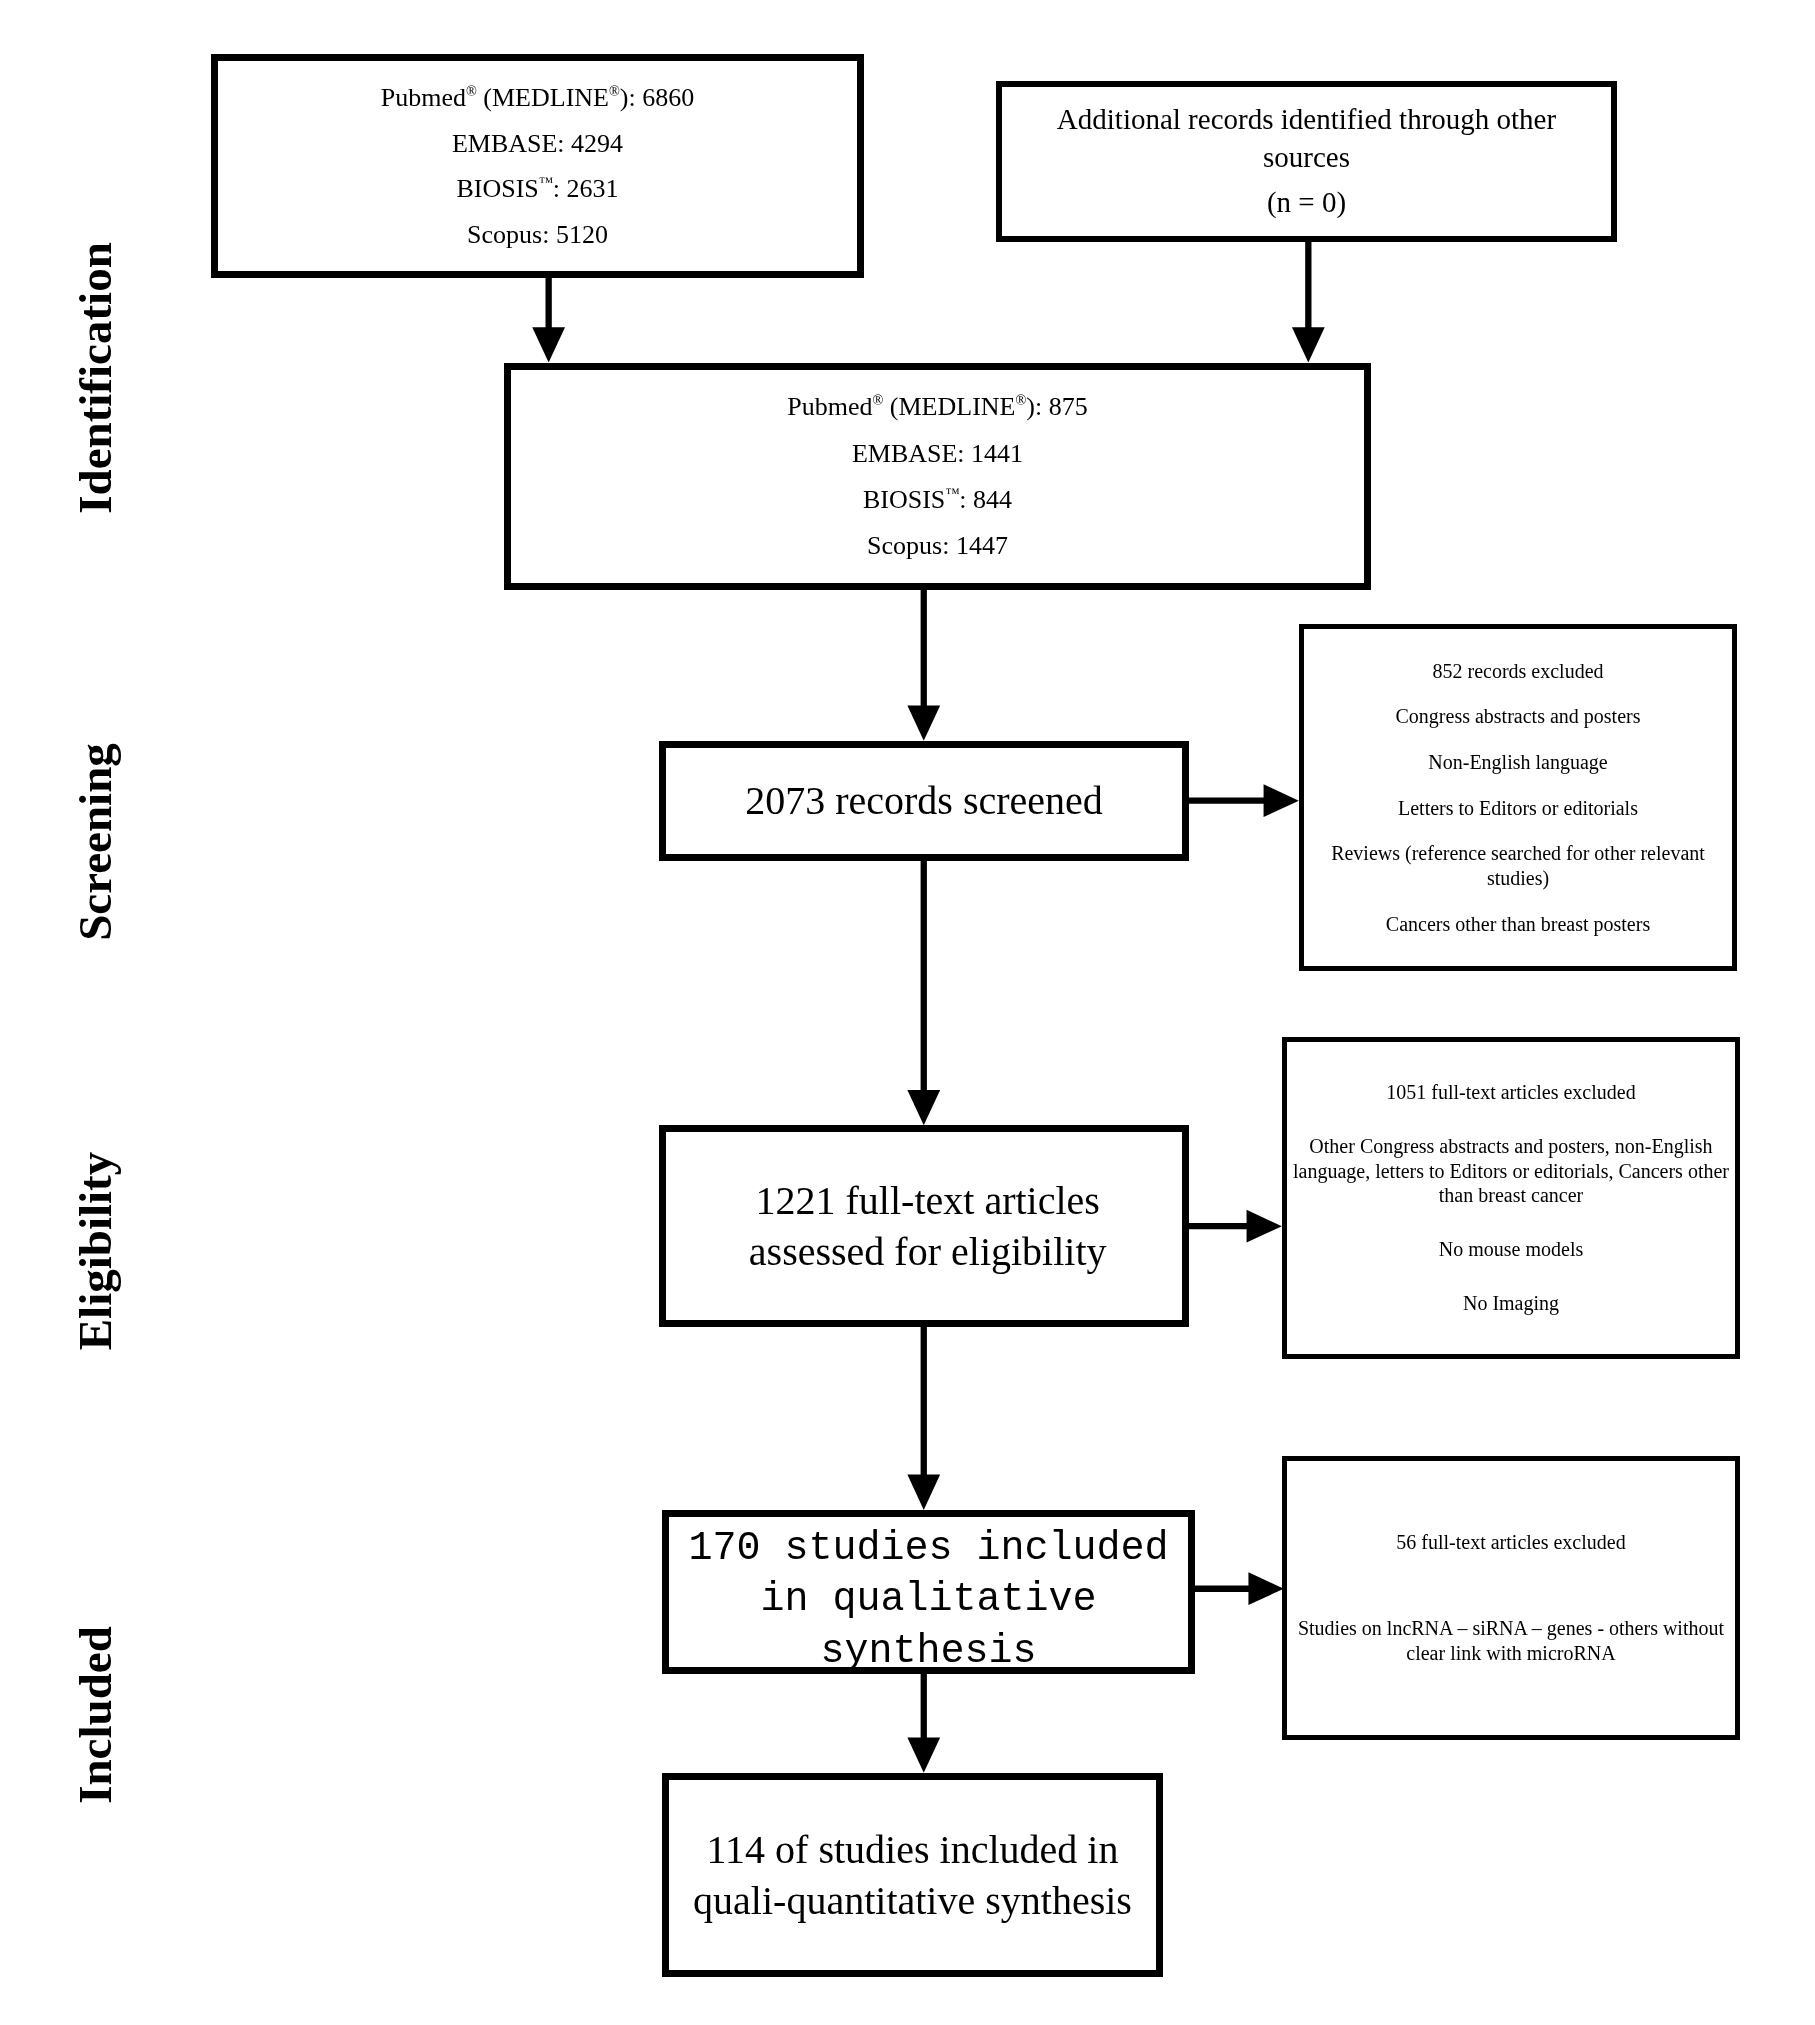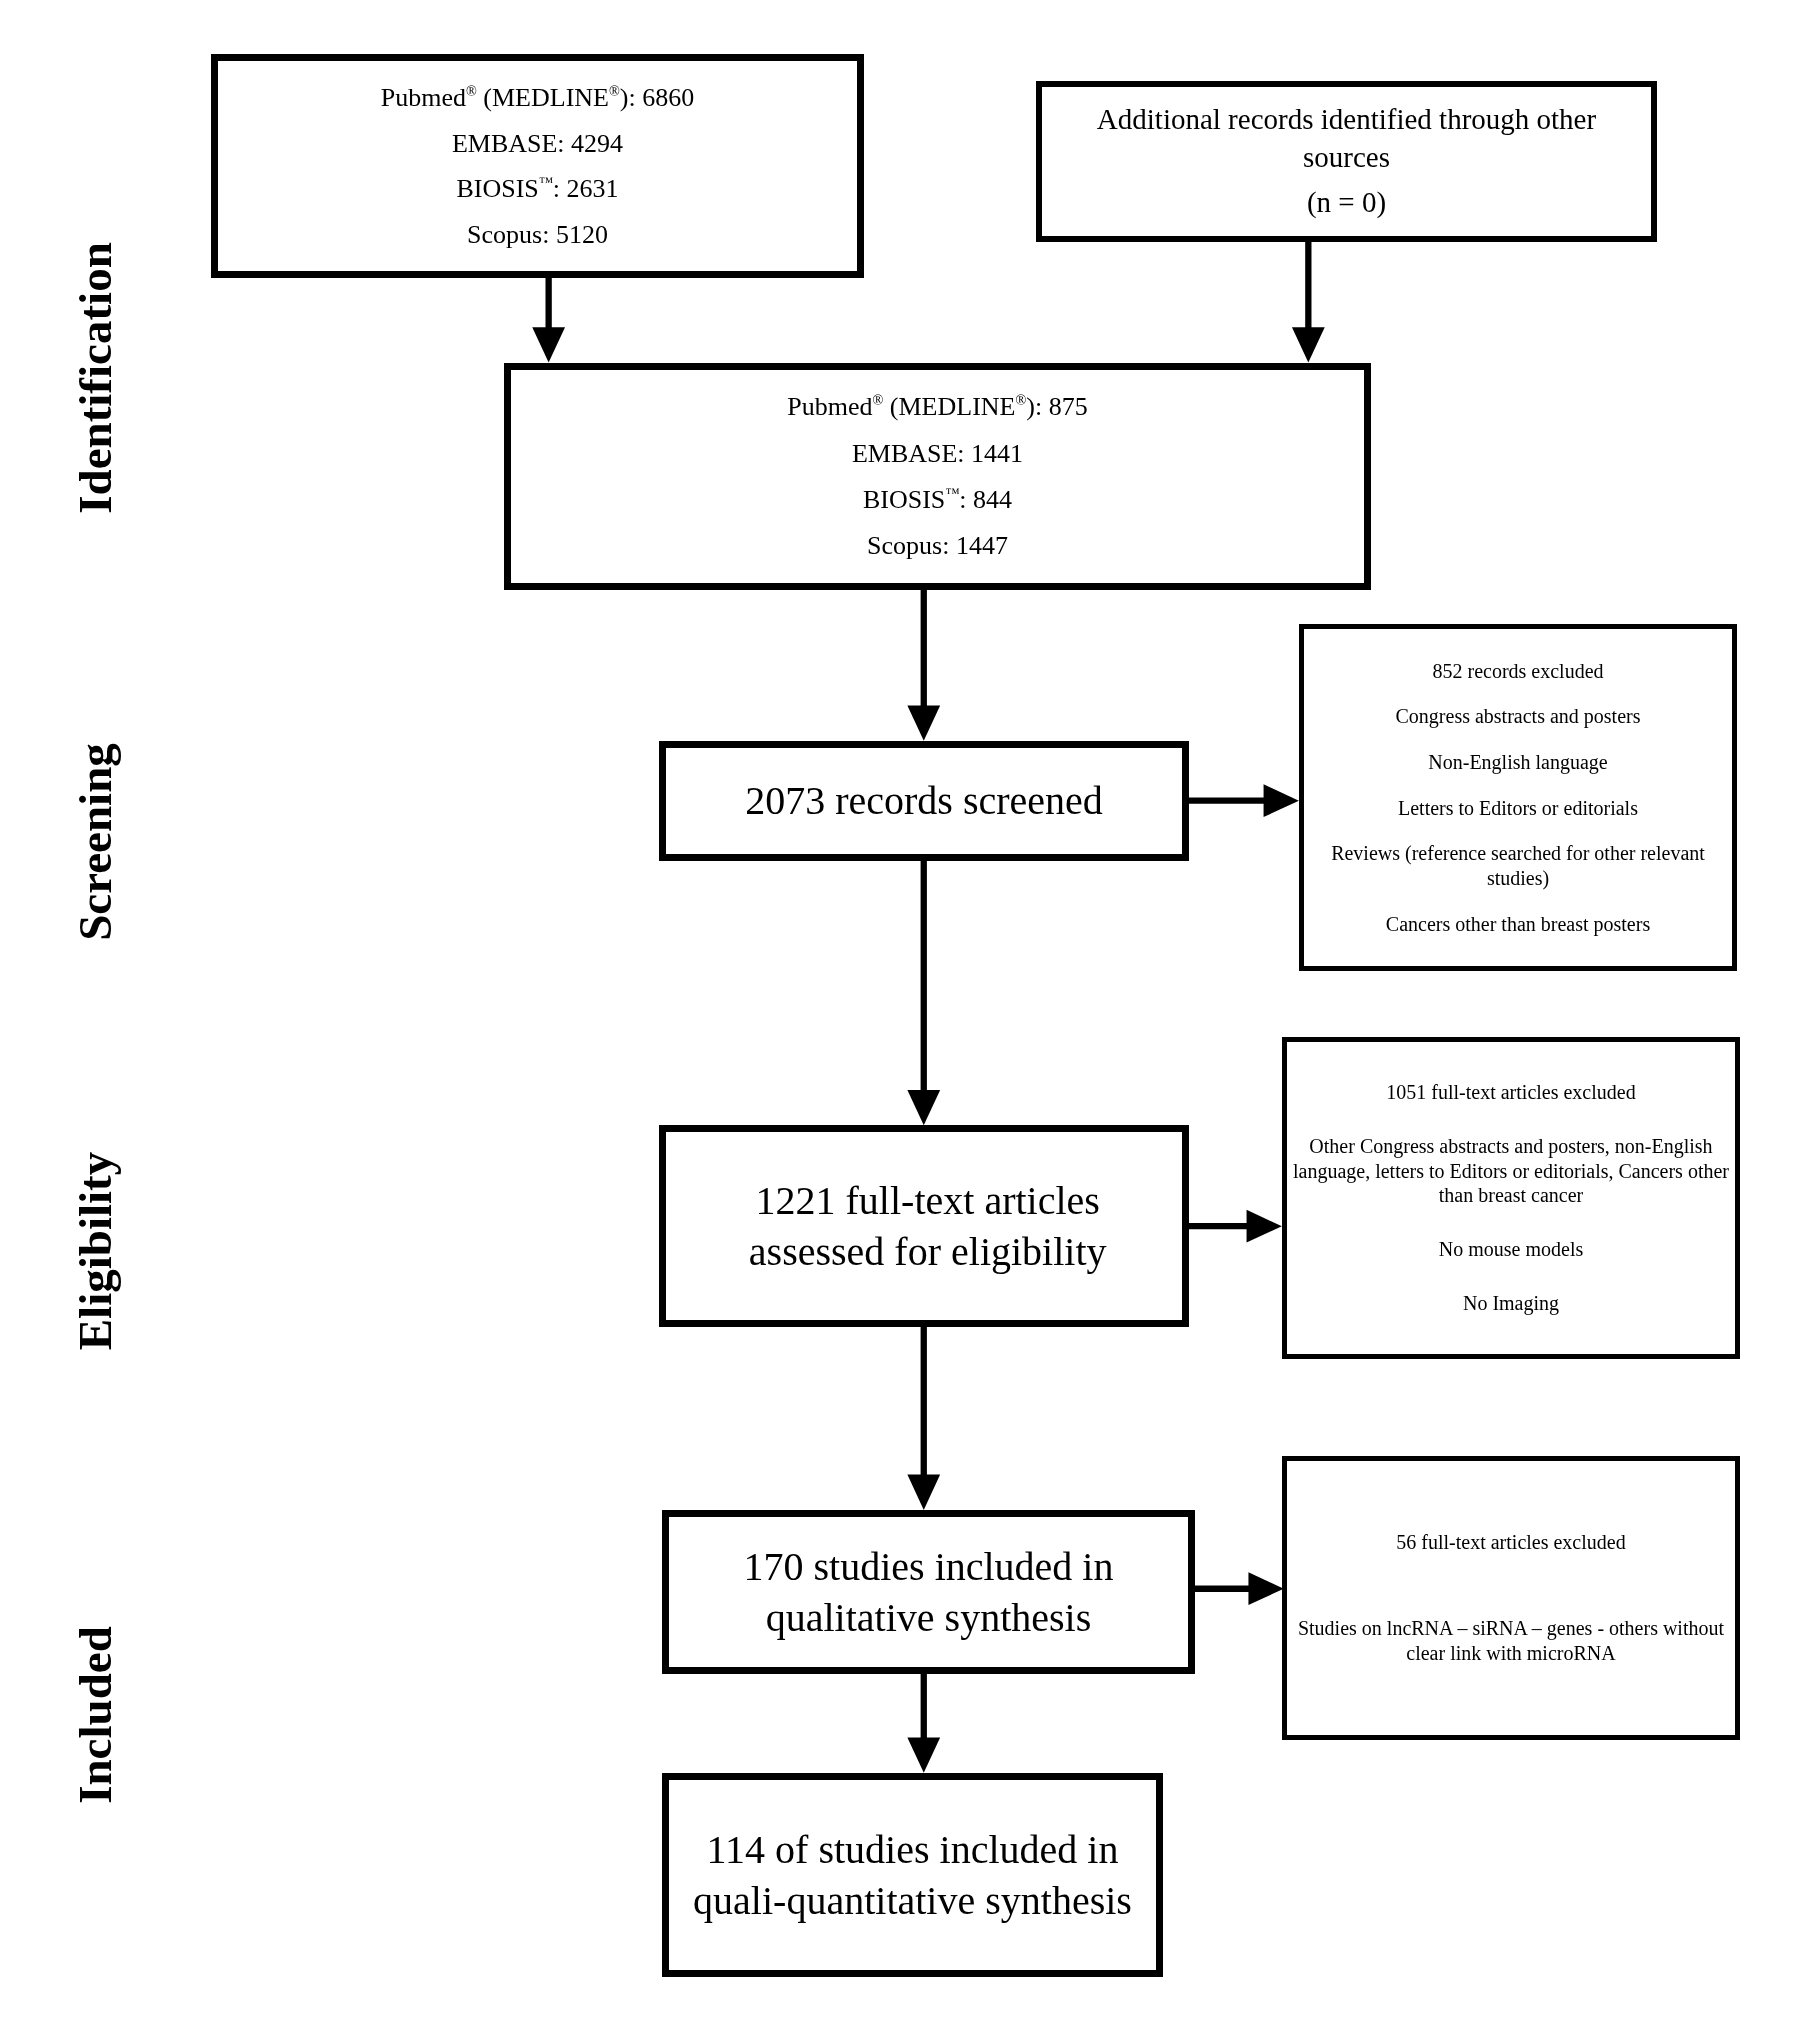--- a/index.html
+++ b/index.html
@@ -8,21 +8,21 @@
     background: #ffffff; color: #000;
     font-family: "Liberation Serif", "DejaVu Serif", serif;
   }
   .box {
     position: absolute; box-sizing: border-box; background: #fff;
     border: 7.6px solid #000;
     display: flex; flex-direction: column; justify-content: space-evenly;
     align-items: center; text-align: center; padding: 6.3px 12.6px;
   }
   .box.side { border-width: 5.7px; padding: 8.8px 5px; }
-  .box.thin { border-width: 6.3px; margin-left: 40px; }
+  .box.thin { border-width: 6.3px; }
   .line { width: 100%; }
   .t-main { font-size: 40px; line-height: 1.28; }
   .t-db   { font-size: 26px; line-height: 1.2; }
   .t-add  { font-size: 29px; line-height: 1.3; }
   .t-side { font-size: 20px; line-height: 1.24; }
   sup { font-size: 0.55em; vertical-align: super; line-height: 0; }
   .stage-label {
     position: absolute; width: 441px; height: 88px; line-height: 88px;
     text-align: center; font-weight: bold; font-size: 47px;
     transform: rotate(-90deg); white-space: nowrap;
@@ -116,21 +116,21 @@
     <div class="line t-main">1221 full-text articles assessed for eligibility</div>
   </div>
 
   <div class="box side" style="left:1282px; top:1037px; width:458px; height:322px;">
     <div class="line t-side">1051 full-text articles excluded</div>
     <div class="line t-side">Other Congress abstracts and posters, non-English language, letters to Editors or editorials, Cancers other than breast cancer</div>
     <div class="line t-side">No mouse models</div>
     <div class="line t-side">No Imaging</div>
   </div>
 
-  <div class="box" style="left:662px; top:1510px; width:533px; height:164px;">
+  <div class="box" style="left:662px; top:1510px; width:533px; height:164px;font-family:Liberation Mono, monospace;">
     <div class="line t-main">170 studies included in qualitative synthesis</div>
   </div>
 
   <div class="box side" style="left:1282px; top:1456px; width:458px; height:284px;">
     <div class="line t-side">56 full-text articles excluded</div>
     <div class="line t-side">Studies on lncRNA – siRNA – genes - others without clear link with microRNA</div>
   </div>
 
   <div class="box" style="left:662px; top:1773px; width:501px; height:204px;">
     <div class="line t-main">114 of studies included in quali-quantitative synthesis</div>

